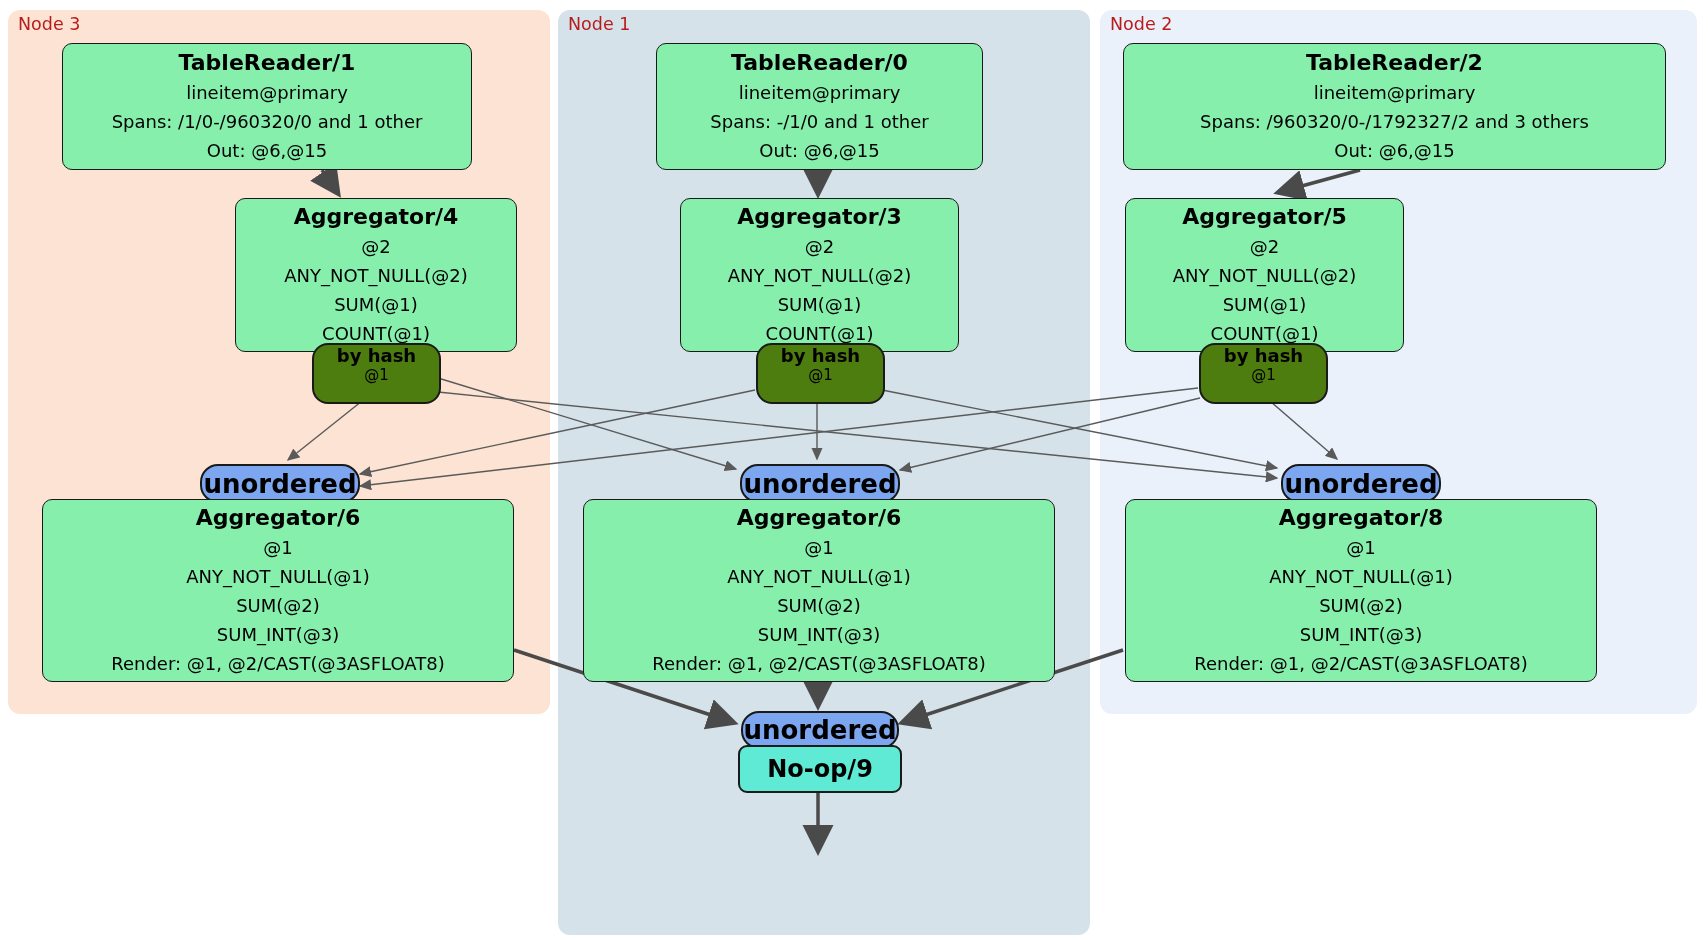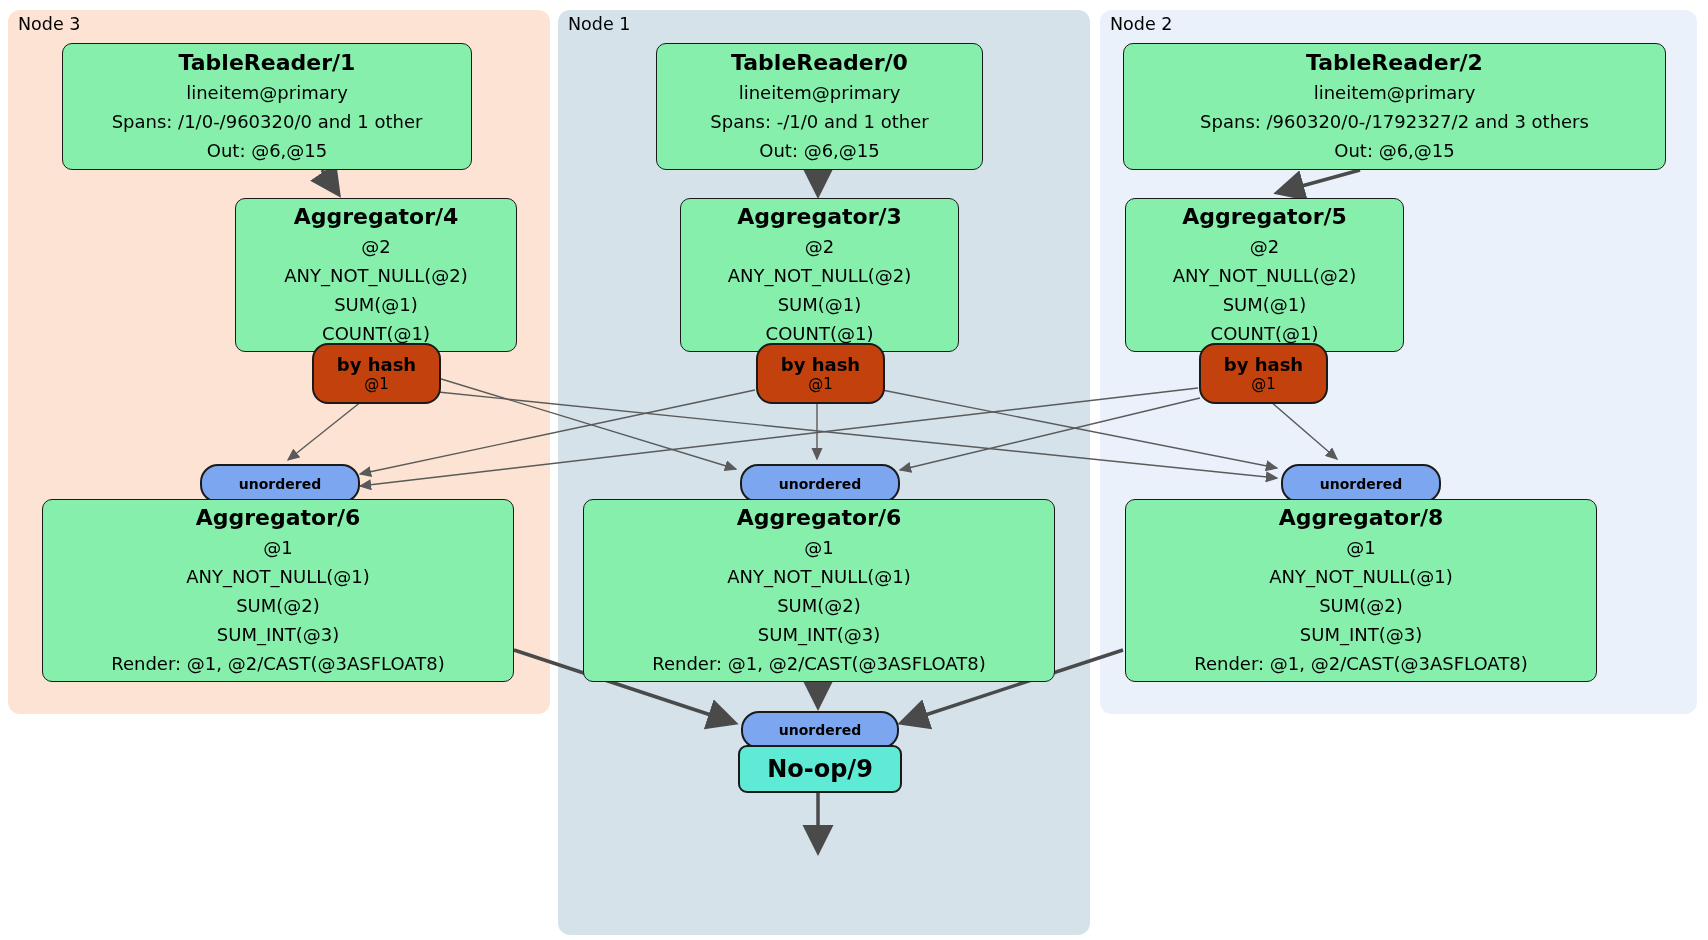--- a/index.html
+++ b/index.html
@@ -1,41 +1,41 @@
 <!DOCTYPE html>
 <html><head>
 <meta charset="utf-8">
 <style>
   html,body{margin:0;padding:0;background:#ffffff;}
   #canvas{
     position:relative;width:1708px;height:940px;overflow:hidden;
     font-family:"DejaVu Sans","Liberation Sans",sans-serif;color:#000;
   }
   .region{position:absolute;border-radius:12px;}
-  .region-label{position:absolute;left:10px;top:4px;font-size:17.5px;color:#000000;}
+  .region-label{position:absolute;left:10px;top:4px;font-size:17.5px;color:#b91c1c;}
   #region-node3{left:8px;top:10px;width:542px;height:704px;background:#fce3d3;}
   #region-node1{left:558px;top:10px;width:532px;height:925px;background:#d5e2ea;}
   #region-node2{left:1100px;top:10px;width:597px;height:704px;background:#eaf1fa;}
   #edges{position:absolute;left:0;top:0;pointer-events:none;}
   .proc{
     position:absolute;background:#86efac;border:1.7px solid #1a1a1a;border-radius:10px;
     display:flex;flex-direction:column;justify-content:center;align-items:center;
     text-align:center;line-height:29px;font-size:18px;
   }
   .proc .title{font-weight:bold;font-size:22px;line-height:30px;}
   .router{
-    position:absolute;background:#c2410c;border:2px solid #1a1a1a;border-radius:16px;
-    display:flex;flex-direction:column;justify-content:center;align-items:center;text-align:center;
+    position:absolute;background:#4d7c0f;border:2px solid #1a1a1a;border-radius:16px;
+    display:flex;flex-direction:column;align-items:center;text-align:center;
   }
   .router .rlabel{font-weight:bold;font-size:18px;line-height:21px;}
   .router .rdetail{font-size:15px;line-height:19px;}
   .sync{
     position:absolute;background:#7ca7f0;border:2px solid #1a1a1a;border-radius:18px;
     display:flex;justify-content:center;align-items:center;
-    font-weight:bold;font-size:14px;
+    font-weight:bold;font-size:26px;
   }
   .endbox{
     position:absolute;background:#5eead4;border:2px solid #1a1a1a;border-radius:9px;
     display:flex;justify-content:center;align-items:center;font-weight:bold;font-size:24px;
   }
 </style>
 </head>
 <body>
 
 <div id="canvas">

